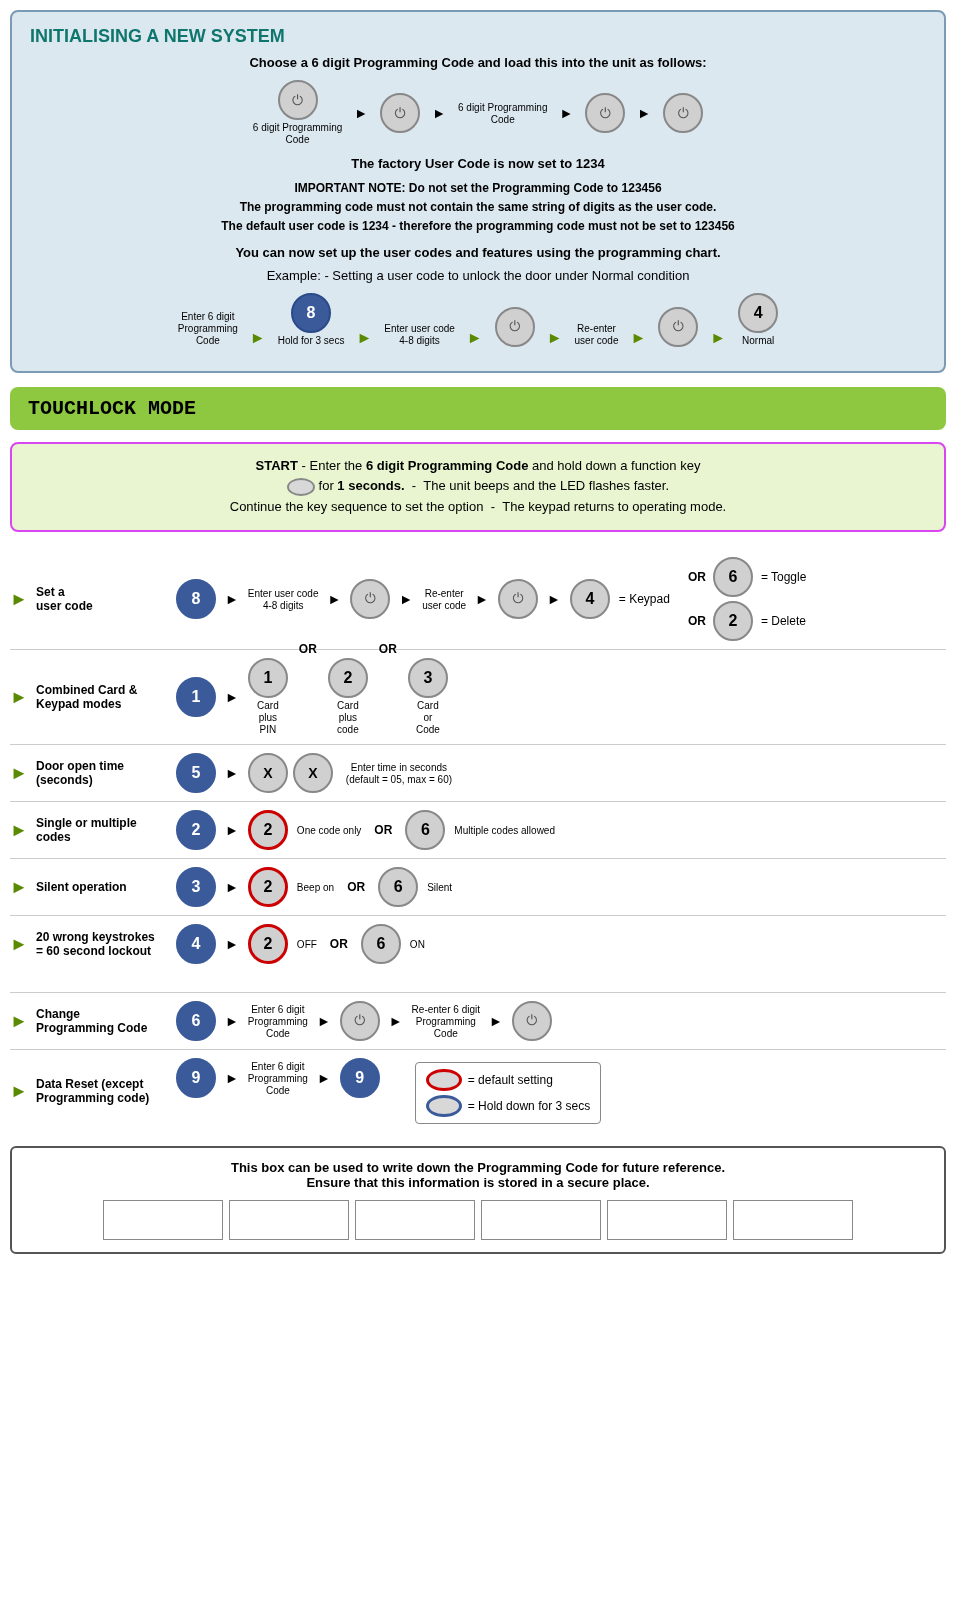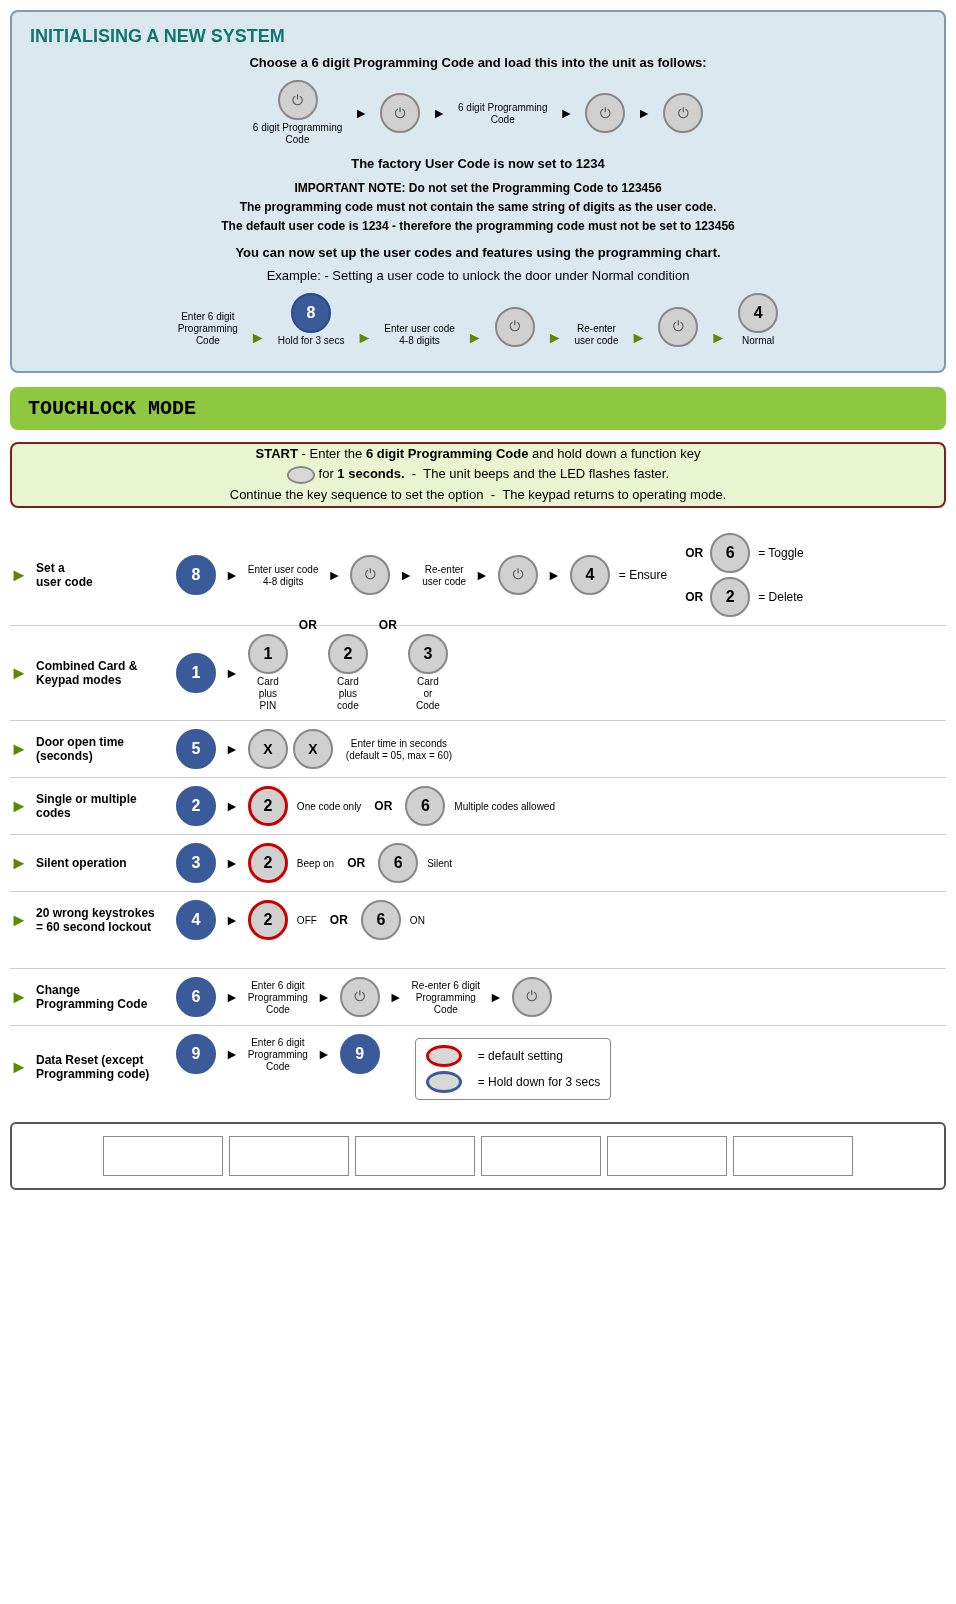--- a/index.html
+++ b/index.html
@@ -100,24 +100,24 @@
     }
     .touchlock-header h2 {
       font-size: 20px;
       font-weight: bold;
       color: #000;
       font-family: Liberation Mono, monospace;
     }
 
     
     .start-box {
-      border: 2px solid #7f1d1d;
+      border: 2px solid #d946ef;
       background: #e8f5d0;
       border-radius: 8px;
-      padding: 0;
+      padding: 12px;
       text-align: center;
       margin-bottom: 16px;
       font-size: 13px;
       line-height: 1.6;
     }
 
     .green-arrow {
       color: #5a8a00;
       font-size: 16px;
       font-weight: bold;
@@ -164,21 +164,21 @@
     
     .legend {
       display: flex;
       flex-direction: column;
       gap: 4px;
       font-size: 12px;
     }
     .legend-item {
       display: flex;
       align-items: center;
-      gap: 16px;
+      gap: 6px;
     }
     .legend-oval-red {
       display: inline-block;
       width: 36px;
       height: 22px;
       border-radius: 50%;
       border: 3px solid #cc0000;
       background: #d8d8d8;
     }
     .legend-oval-blue {
@@ -368,21 +368,21 @@
         <div class="sub-label">Re-enter<br>user code</div>
       </div>
       <div class="arrow">►</div>
       <div class="key-wrap">
         <div class="key-power">⏻</div>
       </div>
       <div class="arrow">►</div>
       <div class="key-wrap">
         <div class="key-oval">4</div>
       </div>
-      <div class="result-label" style="margin-left:4px;">= Ensure</div>
+      <div class="result-label" style="margin-left:4px;">= Keypad</div>
       <div style="display:flex; flex-direction:column; gap:4px; margin-left:10px;">
         <div class="or-result-line">
           <span class="or-text">OR</span>
           <div class="key-oval">6</div>
           <span class="result-label" style="margin-left:4px;">= Toggle</span>
         </div>
         <div class="or-result-line">
           <span class="or-text">OR</span>
           <div class="key-oval">2</div>
           <span class="result-label" style="margin-left:4px;">= Delete</span>
@@ -517,20 +517,24 @@
           <span class="legend-oval-blue"></span>
           <span>= Hold down for 3 secs</span>
         </div>
       </div>
     </div>
   </div>
 
 </div>
 
 <div class="bottom-box">
+  <p class="note">
+    This box can be used to write down the Programming Code for future reference.<br>
+    Ensure that this information is stored in a secure place.
+  </p>
   <div class="code-boxes">
     <div class="code-box"></div>
     <div class="code-box"></div>
     <div class="code-box"></div>
     <div class="code-box"></div>
     <div class="code-box"></div>
     <div class="code-box"></div>
   </div>
 </div>
 

